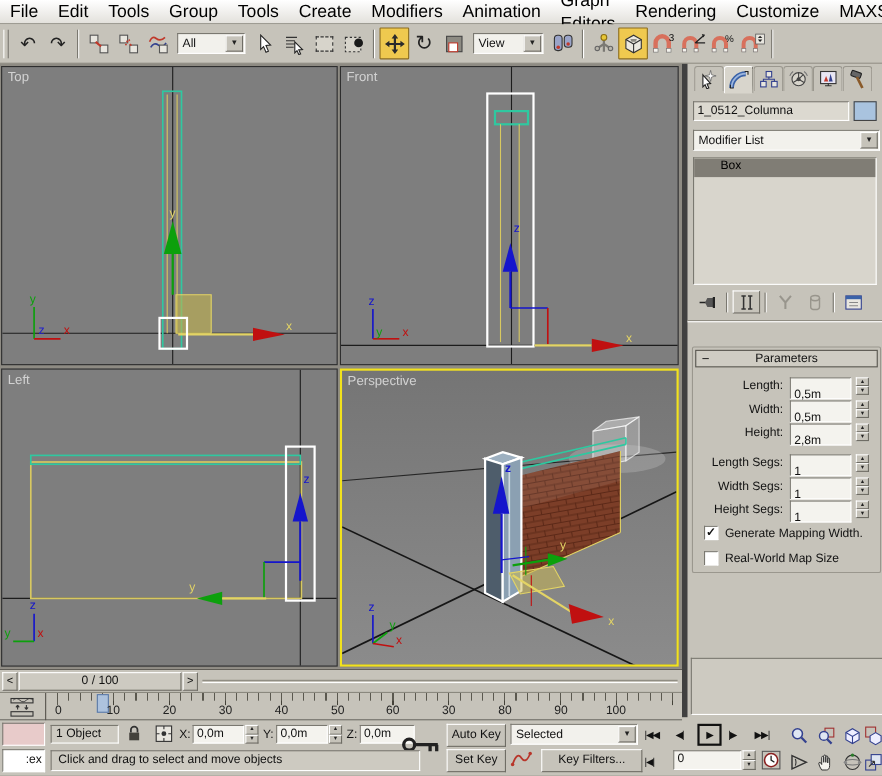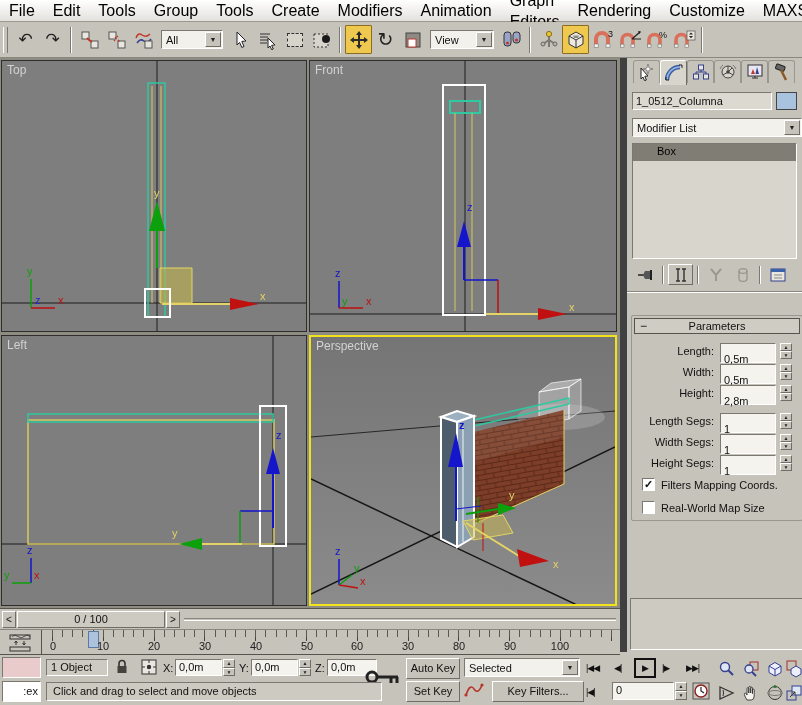--- a/index.html
+++ b/index.html
@@ -31,21 +31,21 @@
 
   
   .vp-area { position:absolute; left:0; top:58px; width:728px; height:550px; background:#8e8b83; }
   .vp { position:absolute; background:#7e7e7e; border:1px solid #2e2e2e; overflow:hidden; }
   .vp.active { border:2px solid #f2e21c; }
   .vp-label { position:absolute; left:5px; top:2px; color:#d2d2d2; font-size:12px; z-index:2; }
   .vp svg { position:absolute; left:0; top:0; }
 
   
   .cpanel { position:absolute; left:620px; top:58px; width:182px; height:594px;
-    background:#c6c3ba; border-left:7px solid #404040; }
+    background:#c6c3ba; border-left:5px solid #404040; }
   .ptabs { display:flex; padding:2px 0 0 6px; height:26px; }
   .ptab { width:27px; height:23px; display:flex; align-items:center; justify-content:center;
     border:1px solid #9a978e; border-bottom:none; border-radius:3px 3px 0 0; background:#c6c3ba; }
   .ptab.active { background:#d8d5cc; border-color:#fff #6f6d65 #d8d5cc #fff; height:25px; }
   .name-row { display:flex; align-items:center; margin:8px 5px 0 5px; }
   .name-field { flex:1; height:18px; background:#dcd9d0; border:1px solid; border-color:#7a7870 #fff #fff #7a7870;
     padding:2px 3px; font-size:11px; }
   .color-swatch { width:21px; height:18px; margin-left:4px; background:#a9c3df; border:1px solid #444; }
   .modlist { margin:8px 5px 0 5px; }
   .stackbox { margin:6px 5px 0 5px; height:116px; background:#d8d5cc;
@@ -558,21 +558,21 @@
         <span class="plabel" style="right:88px;">Height Segs:</span>
         <div class="pfield" style="left:88px; width:56px;">1</div>
         <div class="spinner" style="left:148px;">
             <span>▲</span>
             <span>▼</span>
           </div>
       </div>
 
       <div class="chkrow" style="left:10px; top:162px;">
         <div class="chk"><span>✓</span></div>
-        <span class="chklabel">Filters Mapping Coords.</span>
+        <span class="chklabel">Generate Mapping Width.</span>
       </div>
       <div class="chkrow" style="left:10px; top:185px;">
         <div class="chk"></div>
         <span class="chklabel">Real-World Map Size</span>
       </div>
     </div>
 
     <div class="cp-bottombox"></div>
   </div>
 

